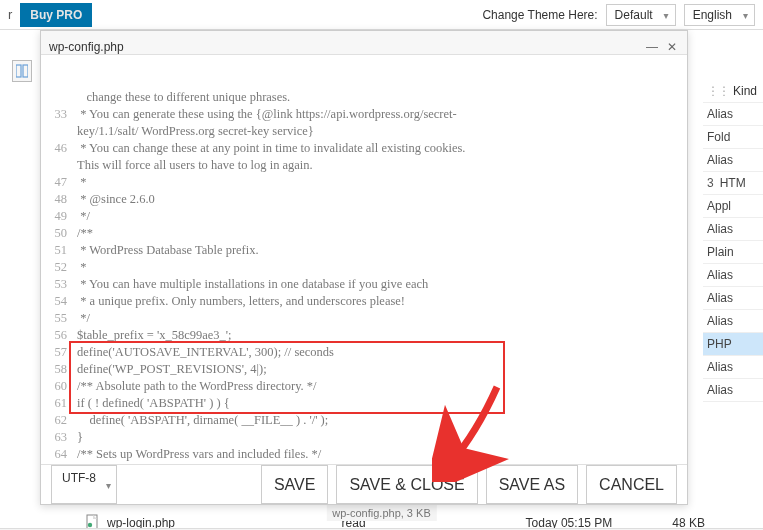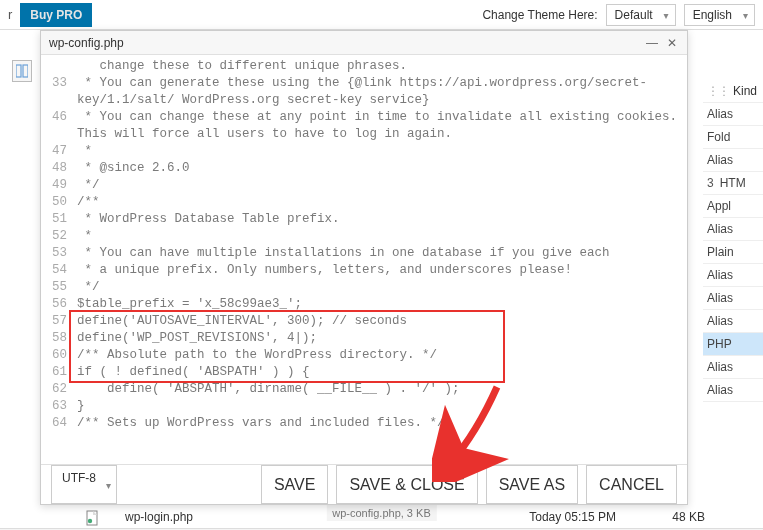--- a/index.html
+++ b/index.html
@@ -75,21 +75,21 @@
     background: #fff;
     border: 1px solid #ccc;
     box-shadow: 0 2px 8px rgba(0,0,0,0.15);
     display: flex;
     flex-direction: column;
     z-index: 10;
   }
   .editor-titlebar {
     height: 24px;
     display: flex;
-    align-items: center;
+    align-items: flex-end;
     padding: 0 8px;
     border-bottom: 1px solid #e0e0e0;
     background: #f7f7f7;
     font-size: 12px;
     gap: 6px;
   }
   .editor-titlebar .title { flex: 1; }
   .win-btn {
     width: 14px;
     height: 14px;
@@ -97,24 +97,25 @@
     color: #666;
     font-size: 12px;
     display: inline-flex;
     align-items: center;
     justify-content: center;
   }
   .code-area {
     flex: 1;
     overflow: hidden;
     position: relative;
-    font-family: Liberation Mono, monospace;
+    font-family: Liberation Serif, serif;
     font-size: 12.5px;
     line-height: 17px;
     color: #7a7a7a;
+    margin-top: 31px;
   }
   .code-lines {
     padding: 3px 0 3px 0;
   }
   .code-line {
     display: flex;
     white-space: pre;
   }
   .ln {
     width: 32px;
@@ -195,23 +196,23 @@
   .file-header-row .dots { color: #aaa; margin-right: 4px; letter-spacing: -1px;}
   .file-row.sel { background: #cde6fa; }
 
   .bottom-file-row {
     position: absolute;
     left: 85px;
     top: 510px;
     width: 620px;
     height: 20px;
     display: flex;
-    align-items: flex-start;
-    font-size: 12px;
-    gap: 18px;
+    align-items: flex-end;
+    font-size: 12px;
+    gap: 0;
   }
   .bf-icon { width: 16px; height: 16px; margin-right: 6px; }
   .bf-name { width: 255px; }
   .bf-perm { width: 200px; }
   .bf-date { width: 135px; }
   .bf-size { width: 60px; text-align: right; }
 
   .status-bar {
     position: absolute;
     left: 0;

